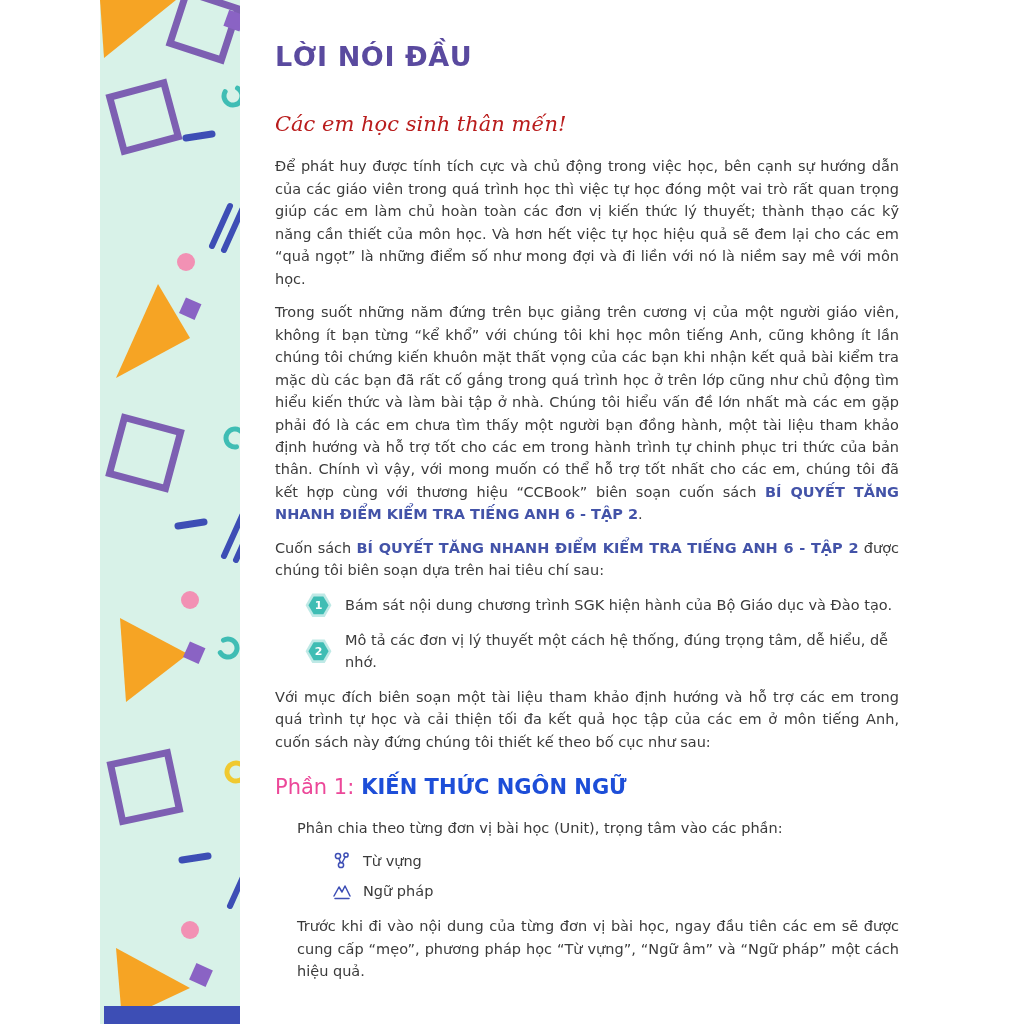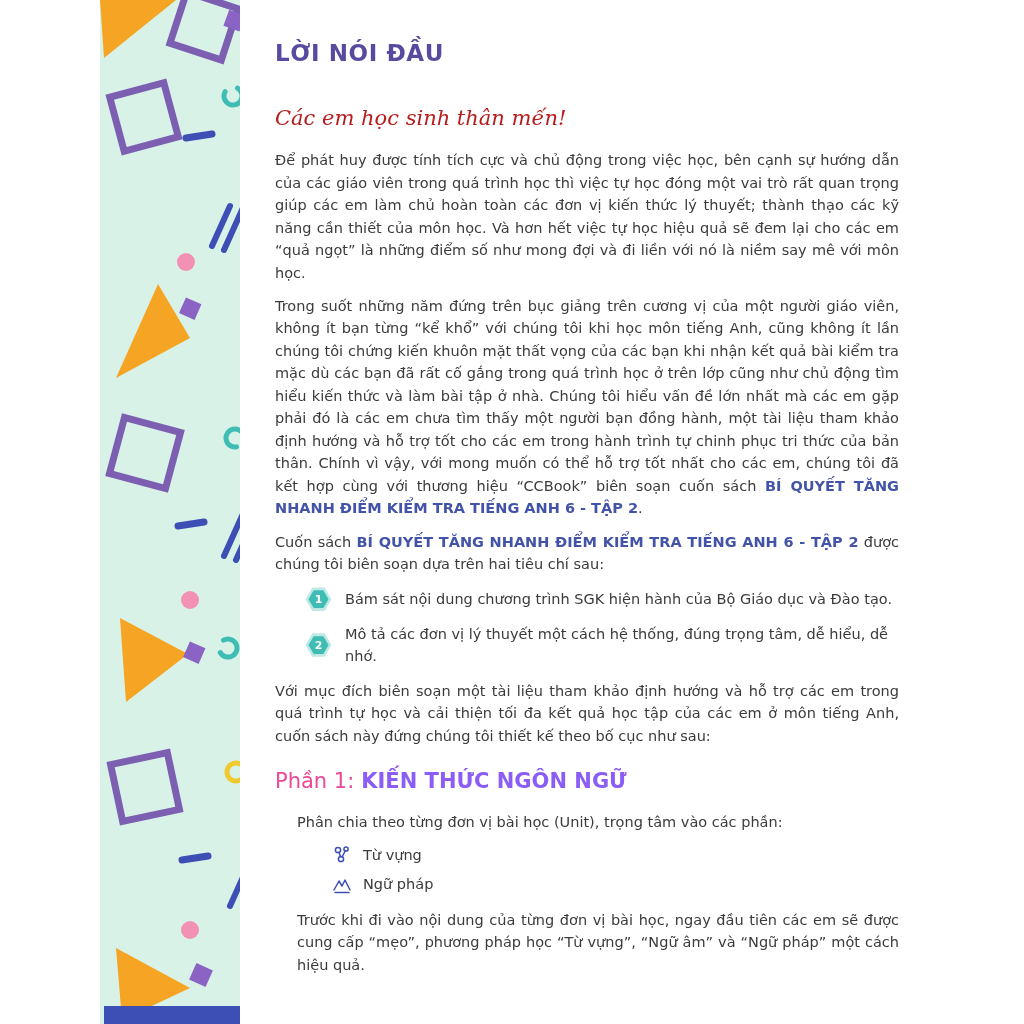--- a/index.html
+++ b/index.html
@@ -7,21 +7,21 @@
   body { font-family:"DejaVu Sans", sans-serif; }
   .page { position:relative; width:1024px; height:1024px; background:#ffffff; overflow:hidden; }
 
   .strip { position:absolute; left:100px; top:0; display:block; }
 
   .content {
     position:absolute; left:275px; top:36px; width:624px;
     color:#3b3b3b; font-size:14.5px; line-height:1.55; text-align:justify;
   }
   .title {
-    font-size:23px; font-weight:bold; color:#5a4a9f;
+    font-size:27px; font-weight:bold; color:#5a4a9f;
     letter-spacing:0.6px; margin-bottom:30px; text-align:left;
   }
   .greeting {
     font-family:"DejaVu Serif", serif; font-style:italic;
     font-size:21px; color:#b91c1c; margin-bottom:15px; text-align:left;
   }
   p { margin-bottom:11px; }
   .book { color:#4353a8; font-weight:bold; }
 
   .criteria { margin:2px 0 12px 30px; }
@@ -35,21 +35,21 @@
   .hex-inner {
     width:21px; height:19px;
     background:#3fbdb4;
     clip-path:polygon(27% 3%,73% 3%,98% 50%,73% 97%,27% 97%,2% 50%);
     color:#ffffff; font-size:11px; font-weight:bold;
     display:flex; align-items:center; justify-content:center;
   }
 
   .part-heading { margin:18px 0 13px 0; font-size:21px; text-align:left; }
   .part-label { color:#ec4899; font-weight:normal; margin-right:7px;text-align:right; }
-  .part-title { color:#8b5cf6; font-weight:bold; }
+  .part-title { color:#1d4ed8; font-weight:bold; }
 
   .indent { margin-left:22px; }
 
   .bullets { margin:2px 0 13px 57px; }
   .bullet-row { display:flex; align-items:center; gap:11px; margin-bottom:7px; text-align:center; }
   .bicon { width:20px; height:20px; flex:0 0 20px; }
   .bicon path, .bicon circle, .bicon line { stroke:#3d4eb5; fill:none; stroke-width:1.5; stroke-linecap:round; stroke-linejoin:round; }
 </style>
 </head>
 <body>

